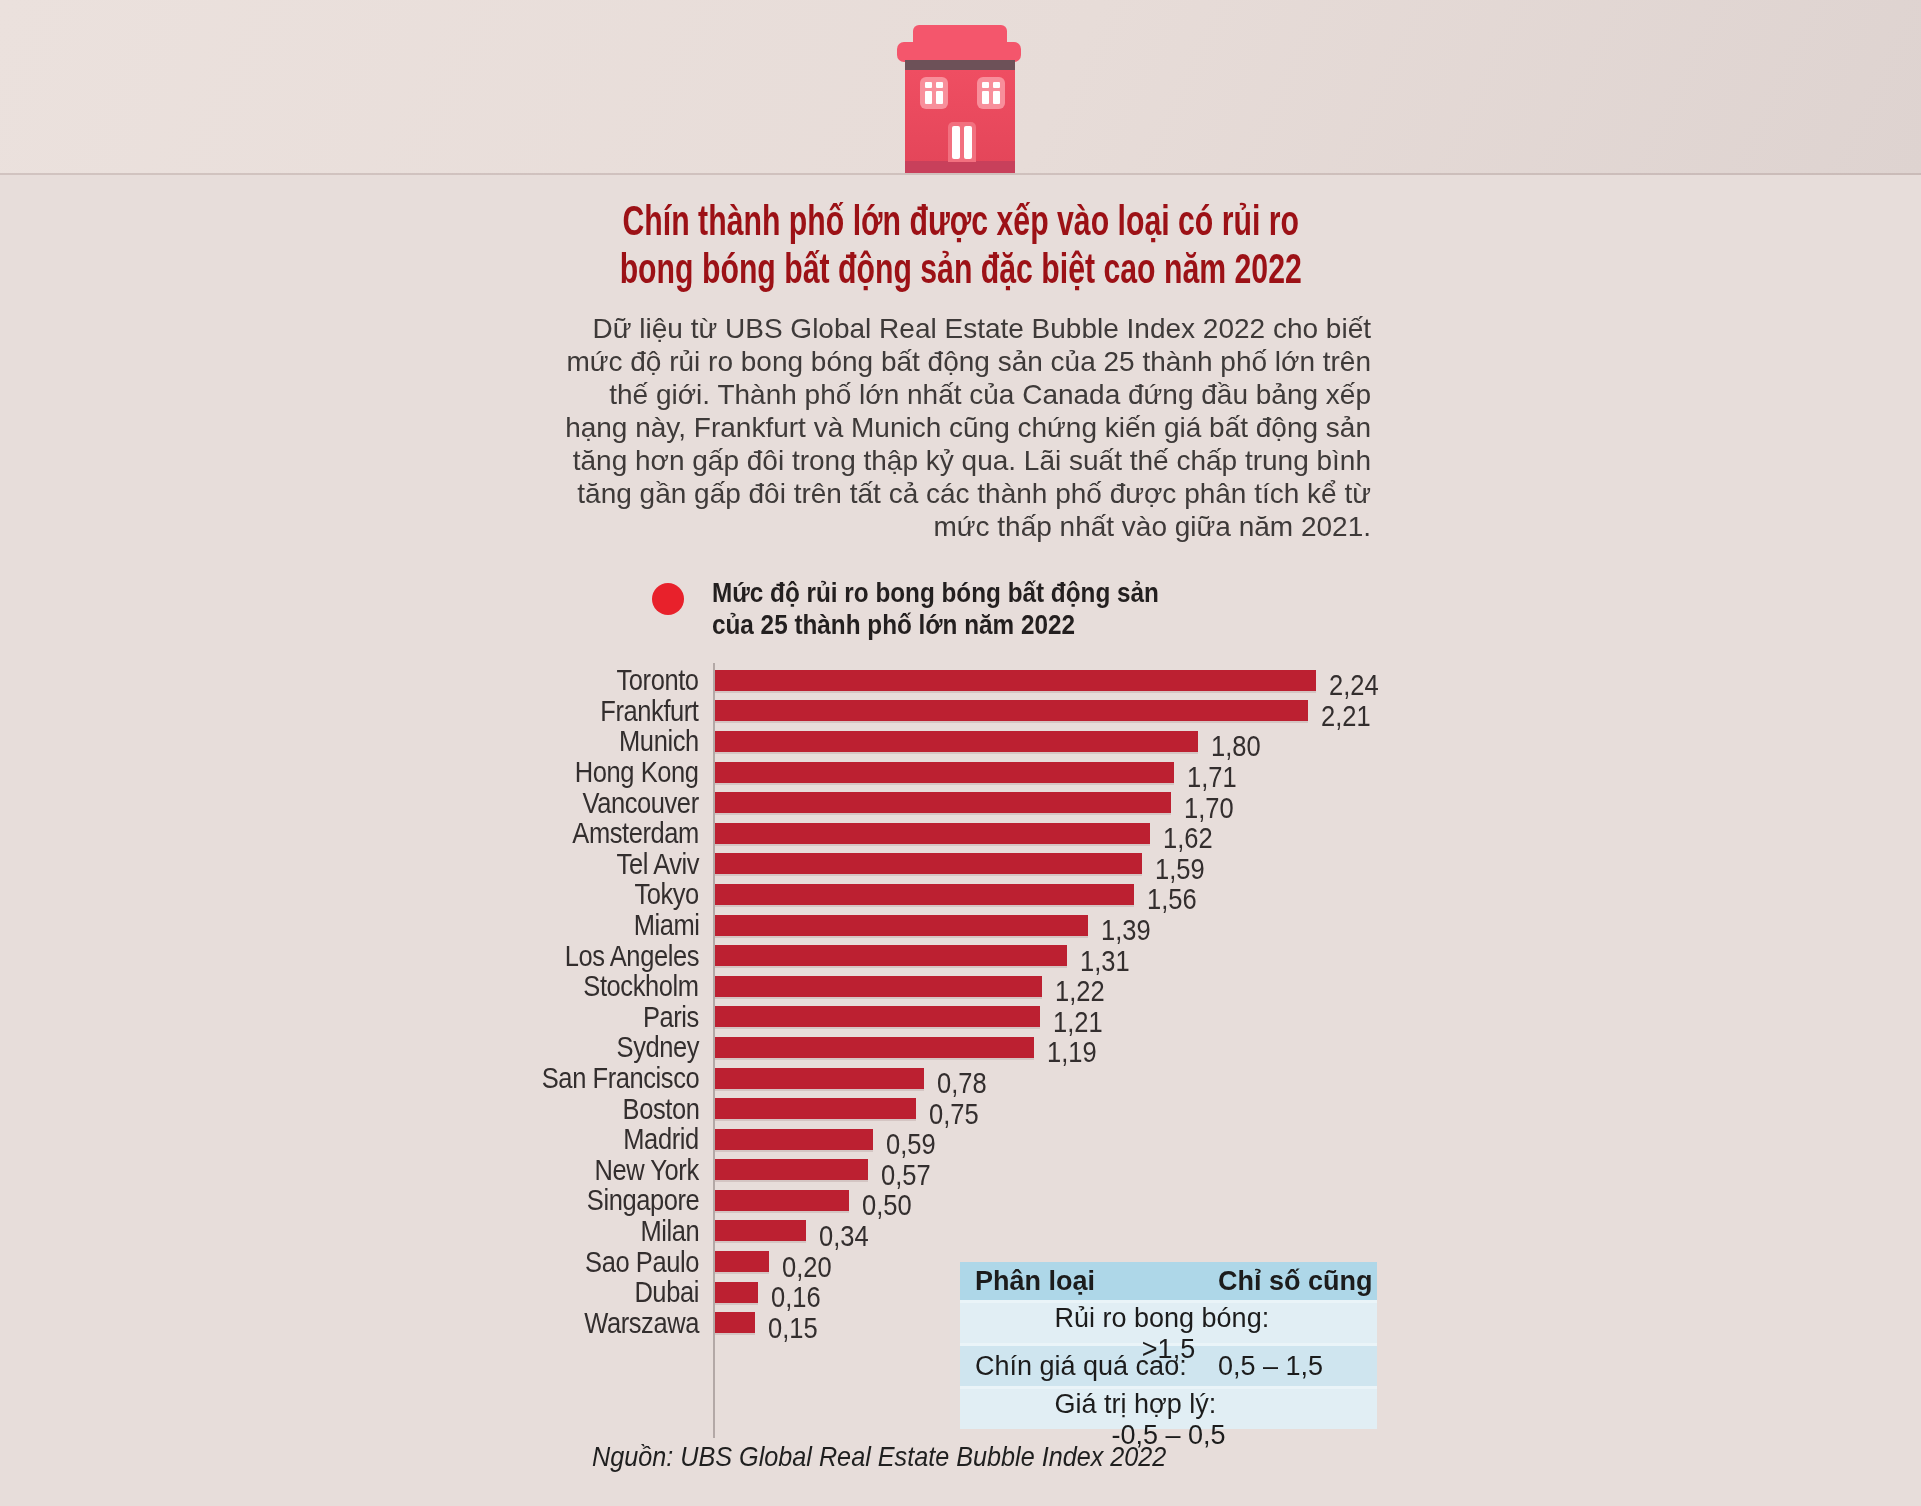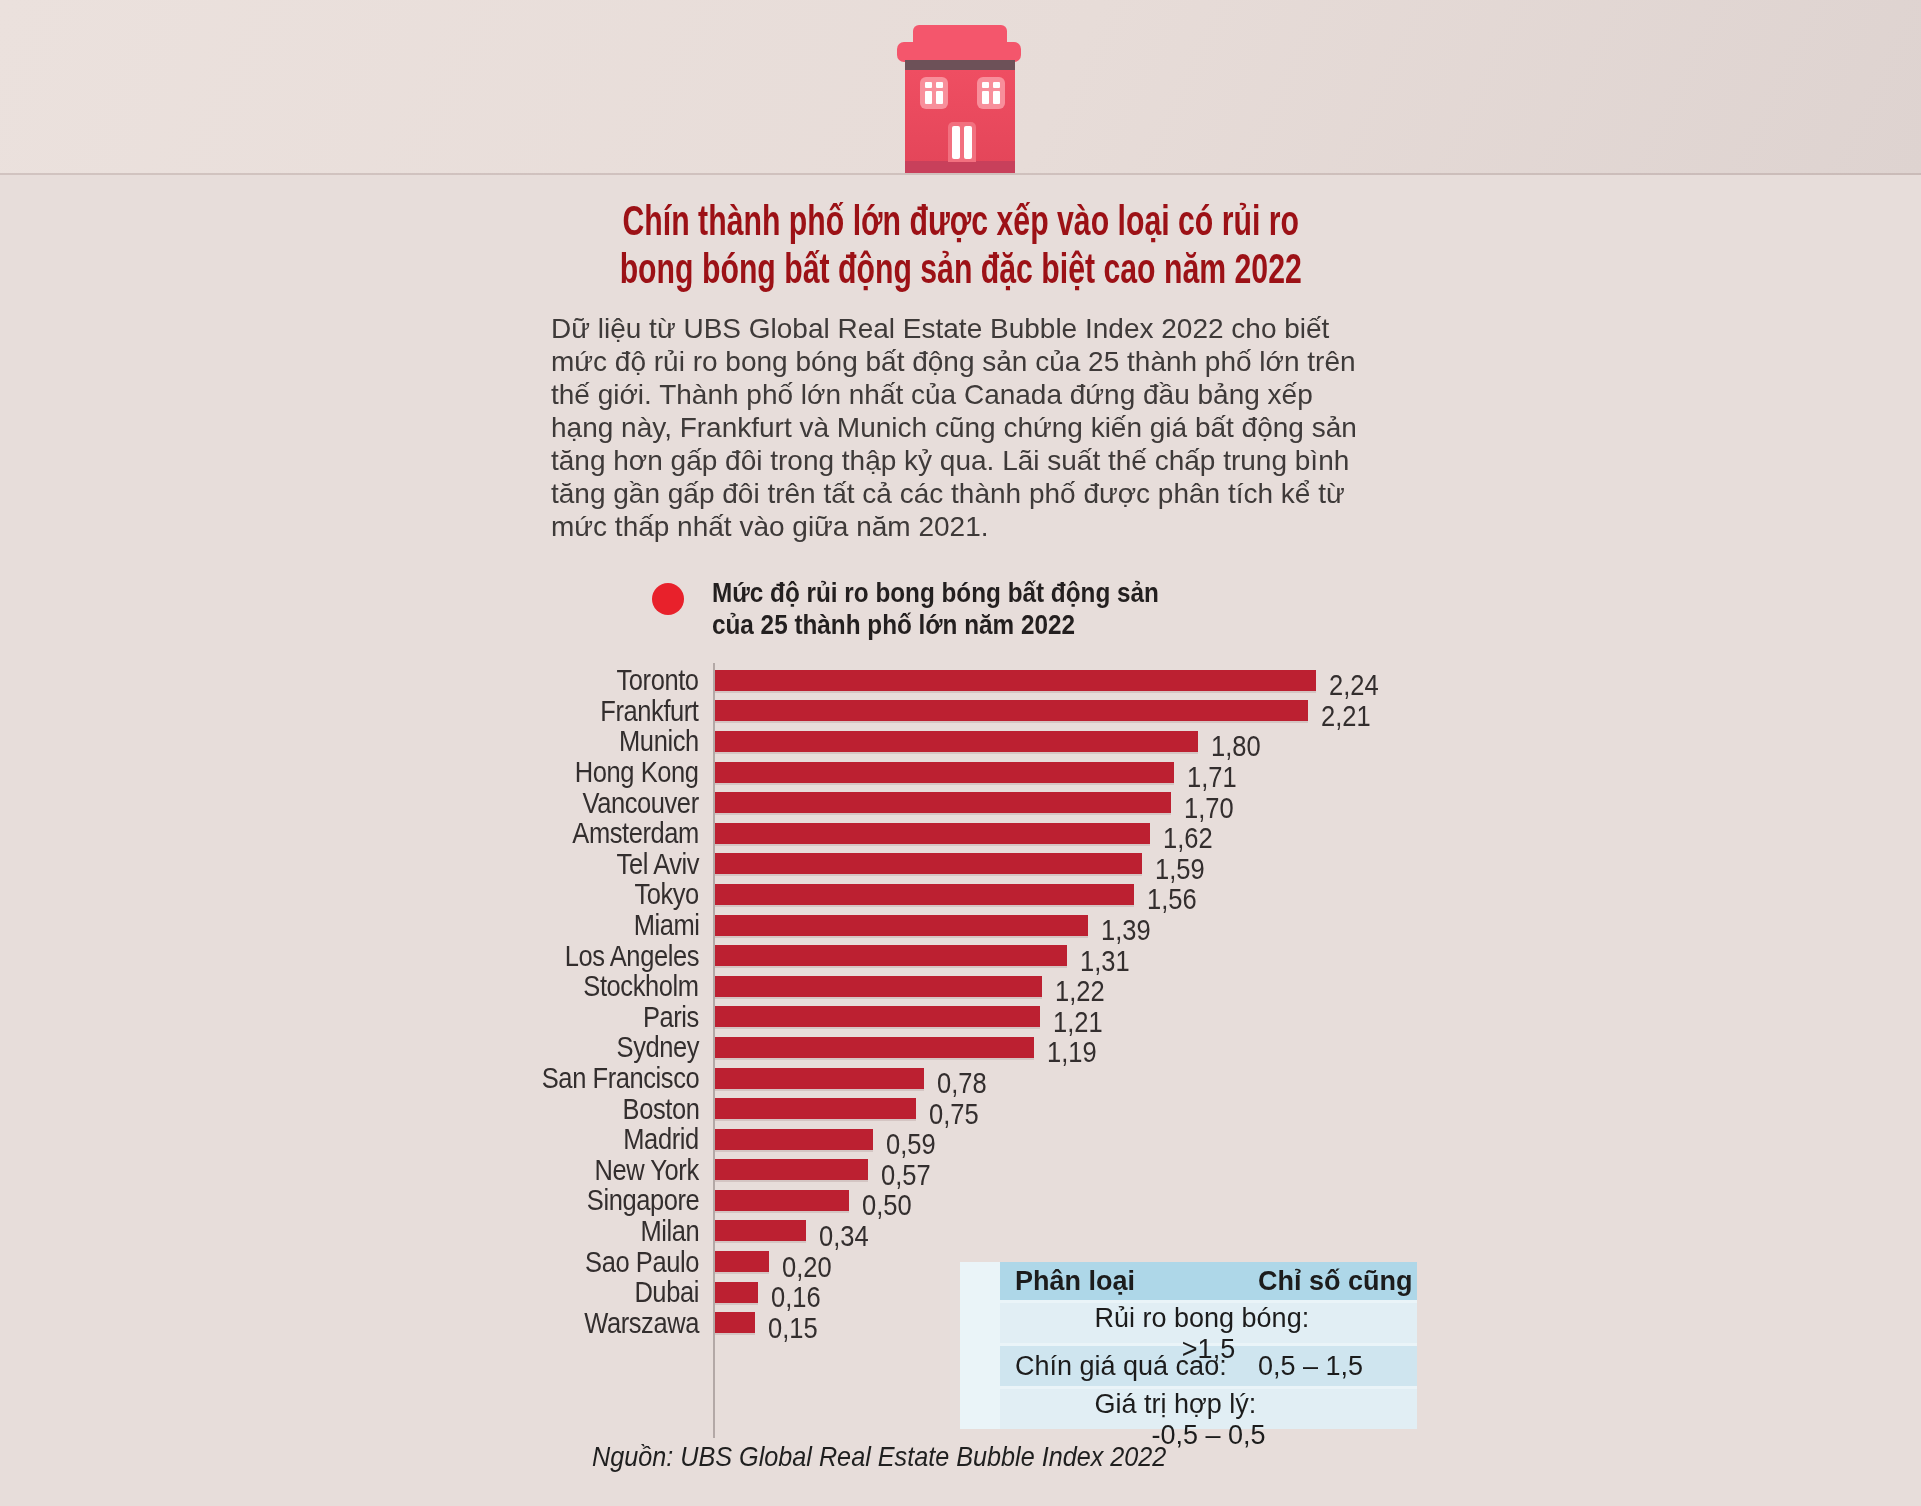--- a/index.html
+++ b/index.html
@@ -25,41 +25,41 @@
   .house .pane .dot{position:absolute;left:0;top:0;width:7px;height:6px;background:#fff;border-radius:1px;}
   .house .pane .bar{position:absolute;left:0;top:9px;width:7px;height:13px;background:#fff;border-radius:1px;}
   .house .door{position:absolute;left:948px;top:122px;width:28px;height:40px;background:#f2707f;border-radius:5px 5px 0 0;}
   .house .door .dp{position:absolute;top:4px;width:8px;height:33px;background:#fff;border-radius:2px;}
   .house .door .dp.d1{left:4px;} .house .door .dp.d2{left:16px;}
 
   
   .title{position:absolute;left:0;top:197px;width:100%;text-align:center;color:#9c1116;
     font-weight:bold;font-size:42px;line-height:48px;letter-spacing:0;}
   .title .tline{display:inline-block;transform:scaleX(.72);transform-origin:center;white-space:nowrap;}
-  .intro{position:absolute;left:551px;top:312px;width:820px;text-align:left;color:#3e3a39;
+  .intro{position:absolute;left:551px;top:312px;width:820px;text-align:right;color:#3e3a39;
     font-size:28px;line-height:33px;}
 
   
   .legend-dot{position:absolute;left:652px;top:583px;width:32px;height:32px;border-radius:50%;}
   .legend-text{position:absolute;left:712px;top:577px;font-weight:bold;color:#231f1f;
     font-size:27px;line-height:32px;}
   .legend-text .lline{display:block;transform:scaleX(.9);transform-origin:left center;white-space:nowrap;}
 
   
   .axis{position:absolute;left:713px;top:663px;width:2px;height:775px;background:#b3a8a6;}
   .chart{position:absolute;left:0;top:665px;width:1523px;}
   .crow{display:flex;align-items:center;height:30.6px;}
   .city{width:699px;text-align:right;padding-right:16px;flex:0 0 auto;color:#332e2e;font-size:30px;}
   .city span{display:inline-block;transform:scaleX(.85);transform-origin:right center;white-space:nowrap;letter-spacing:-.5px;}
   .cbar{height:21px;flex:0 0 auto;box-shadow:0 2px 0 rgba(130,90,95,.18);}
   .cval{margin-left:13px;color:#332e2e;font-size:30px;}
   .cval span{display:inline-block;transform:translateY(5px) scaleX(.85);transform-origin:left center;white-space:nowrap;}
 
   
-  .ctable{position:absolute;left:960px;top:1262px;width:417px;background:#eaf4f8;padding-left:40px;}
+  .ctable{position:absolute;left:960px;top:1262px;width:417px;background:#eaf4f8;}
   .trow{display:flex;align-items:center;height:40px;margin-top:3px;font-size:27px;color:#1c1c1c;}
   .trow:first-child{margin-top:0;height:38px;font-weight:bold;}
   .tc1{width:243px;padding-left:15px;flex:0 0 auto;white-space:nowrap;}
   .tc2{flex:1;white-space:nowrap;}
   .thead{background:#aed7e8;}
   .tlight{background:#e1eef4;flex-direction:column;}
   .tmid{background:#cfe5ef;}
 
   
   .source{position:absolute;left:592px;top:1441px;font-style:italic;color:#1f1f1f;font-size:28px;}

